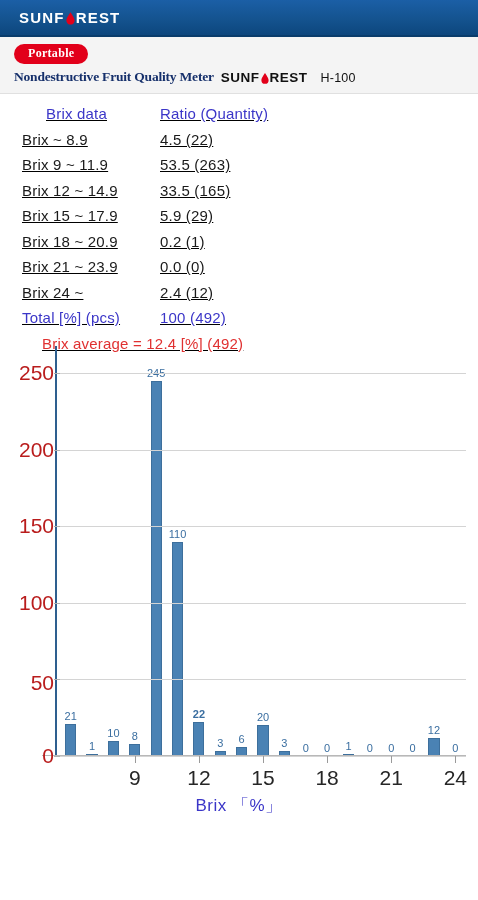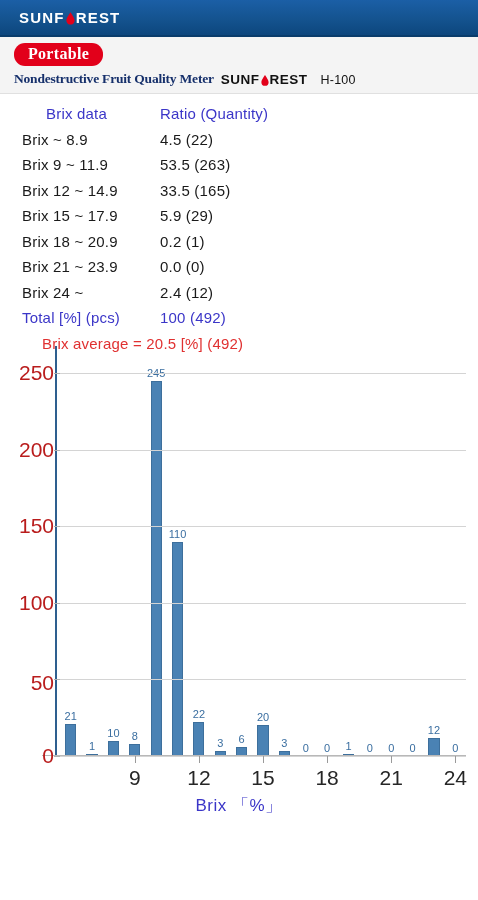--- a/index.html
+++ b/index.html
@@ -45,21 +45,21 @@
     border-bottom: 1px solid #e0e0e0;
     padding: 6px 0 0 14px;
     position: relative;
   }
   .pill {
     display: inline-block;
     background: #e2001a;
     color: #ffffff;
     font-family: "Liberation Serif", serif;
     font-weight: bold;
-    font-size: 16px;
+    font-size: 12px;
     padding: 2px 14px 3px 14px;
     border-radius: 11px;
     letter-spacing: 0.3px;
   }
   .product-line {
     margin-top: 5px;
     display: flex;
     align-items: flex-end;
     white-space: nowrap;
   }
@@ -87,20 +87,21 @@
     color: #111111;
     margin-left: 13px;
     letter-spacing: 0.2px;
   }
 
   
   .table-wrap {
     padding: 7px 0 0 0;
     position: relative;
     height: 252px;
+    text-decoration: underline;
   }
   .trow {
     display: flex;
     height: 25.5px;
     align-items: center;
   }
   .c-label {
     width: 160px;
     padding-left: 22px;
     font-size: 15px;
@@ -298,41 +299,41 @@
       </div>
       <div class="trow">
         <div class="c-label">Brix 24 ~</div>
         <div class="c-value">2.4  (12)</div>
       </div>
     </div>
   <div class="trow total">
     <div class="c-label">Total [%] (pcs)</div>
     <div class="c-value">100  (492)</div>
   </div>
-  <div class="avgrow">Brix average = 20.5 [%]   (492)</div>
+  <div class="avgrow">Brix average = 12.4 [%]   (492)</div>
 </div>
 
 <div class="chart">
   <div class="yaxis"></div>
   <div class="plot" id="plot">
     <div class="bars" id="bars">
         <div class="bar" style="left: 5.12842px; width: 11.1116px; height: 32.1462px; background: rgb(74, 130, 180);"></div>
         <div class="bar-lbl" style="left: 10.6842px; bottom: 34.1462px; color: rgb(58, 110, 160);">21</div>
         <div class="bar" style="left: 26.4968px; width: 11.1116px; height: 2px; background: rgb(74, 130, 180);"></div>
         <div class="bar-lbl" style="left: 32.0526px; bottom: 4px; color: rgb(58, 110, 160);">1</div>
         <div class="bar" style="left: 47.8653px; width: 11.1116px; height: 15.3077px; background: rgb(74, 130, 180);"></div>
         <div class="bar-lbl" style="left: 53.4211px; bottom: 17.3077px; color: rgb(58, 110, 160);">10</div>
         <div class="bar" style="left: 69.2337px; width: 11.1116px; height: 12.2462px; background: rgb(74, 130, 180);"></div>
         <div class="bar-lbl" style="left: 74.7895px; bottom: 14.2462px; color: rgb(58, 110, 160);">8</div>
         <div class="bar" style="left: 90.6021px; width: 11.1116px; height: 375.038px; background: rgb(74, 130, 180);"></div>
         <div class="bar-lbl" style="left: 96.1579px; bottom: 377.038px; color: rgb(58, 110, 160);">245</div>
         <div class="bar" style="left: 111.971px; width: 11.1116px; height: 214.308px; background: rgb(74, 130, 180);"></div>
         <div class="bar-lbl" style="left: 117.526px; bottom: 216.308px; color: rgb(58, 110, 160);">110</div>
         <div class="bar" style="left: 133.339px; width: 11.1116px; height: 33.6769px; background: rgb(74, 130, 180);"></div>
-        <div class="bar-lbl" style="left: 138.895px; bottom: 35.6769px; color: rgb(58, 110, 160);">22</div>
+        <div class="bar-lbl" style="left: 138.895px; bottom: 35.6769px; color: rgb(58, 110, 160); font-weight: bold;">22</div>
         <div class="bar" style="left: 154.707px; width: 11.1116px; height: 4.59231px; background: rgb(74, 130, 180);"></div>
         <div class="bar-lbl" style="left: 160.263px; bottom: 6.59231px; color: rgb(58, 110, 160);">3</div>
         <div class="bar" style="left: 176.076px; width: 11.1116px; height: 9.18462px; background: rgb(74, 130, 180);"></div>
         <div class="bar-lbl" style="left: 181.632px; bottom: 11.1846px; color: rgb(58, 110, 160);">6</div>
         <div class="bar" style="left: 197.444px; width: 11.1116px; height: 30.6154px; background: rgb(74, 130, 180);"></div>
         <div class="bar-lbl" style="left: 203px; bottom: 32.6154px; color: rgb(58, 110, 160);">20</div>
         <div class="bar" style="left: 218.813px; width: 11.1116px; height: 4.59231px; background: rgb(74, 130, 180);"></div>
         <div class="bar-lbl" style="left: 224.368px; bottom: 6.59231px; color: rgb(58, 110, 160);">3</div>
         <div class="bar-lbl" style="left: 245.737px; bottom: 2px; color: rgb(58, 110, 160);">0</div>
         <div class="bar-lbl" style="left: 267.105px; bottom: 2px; color: rgb(58, 110, 160);">0</div>

